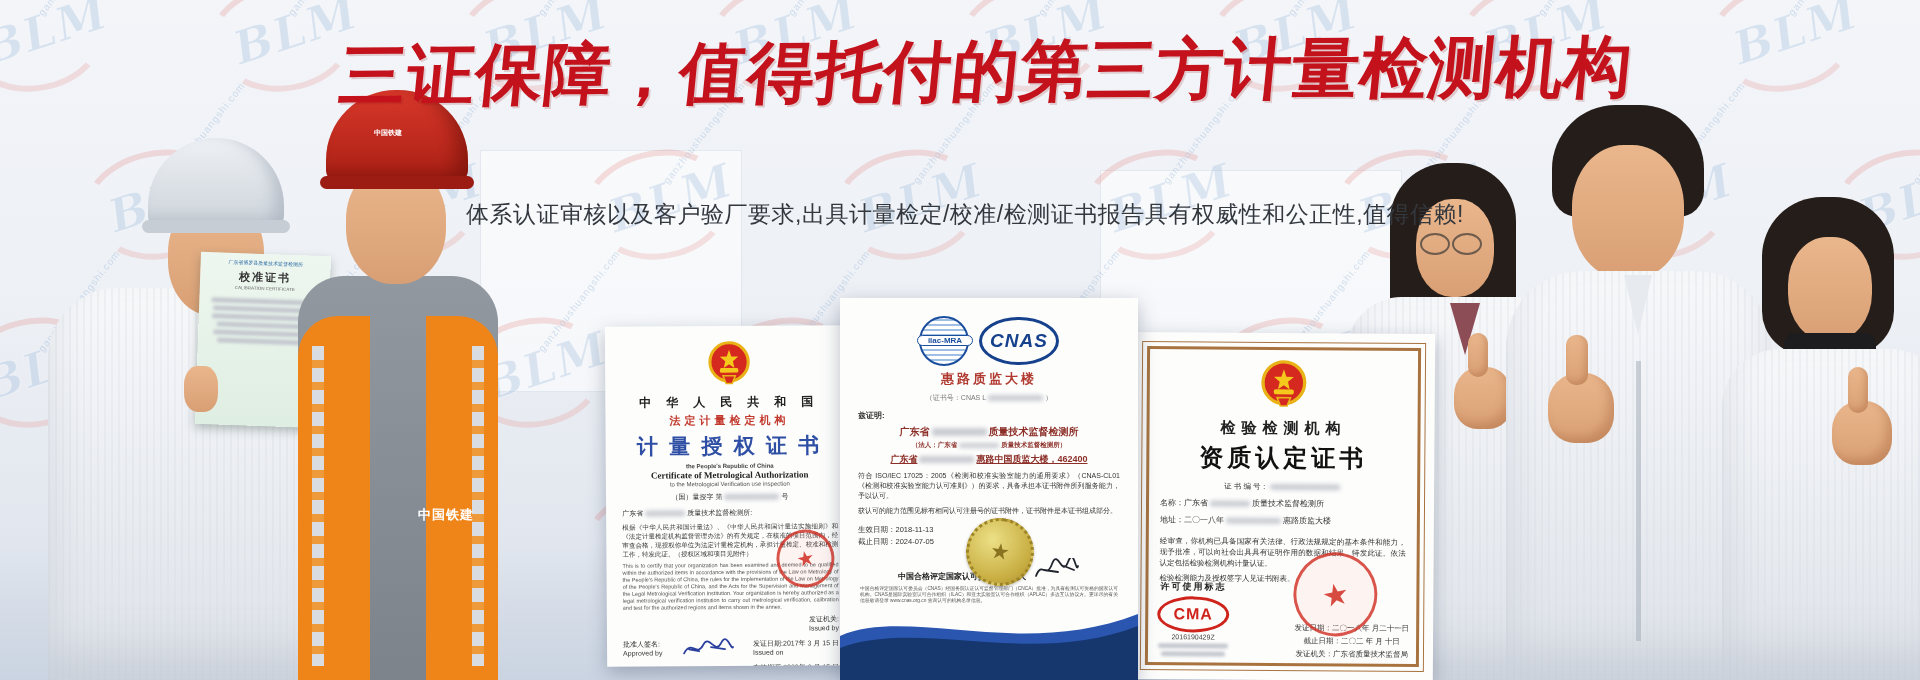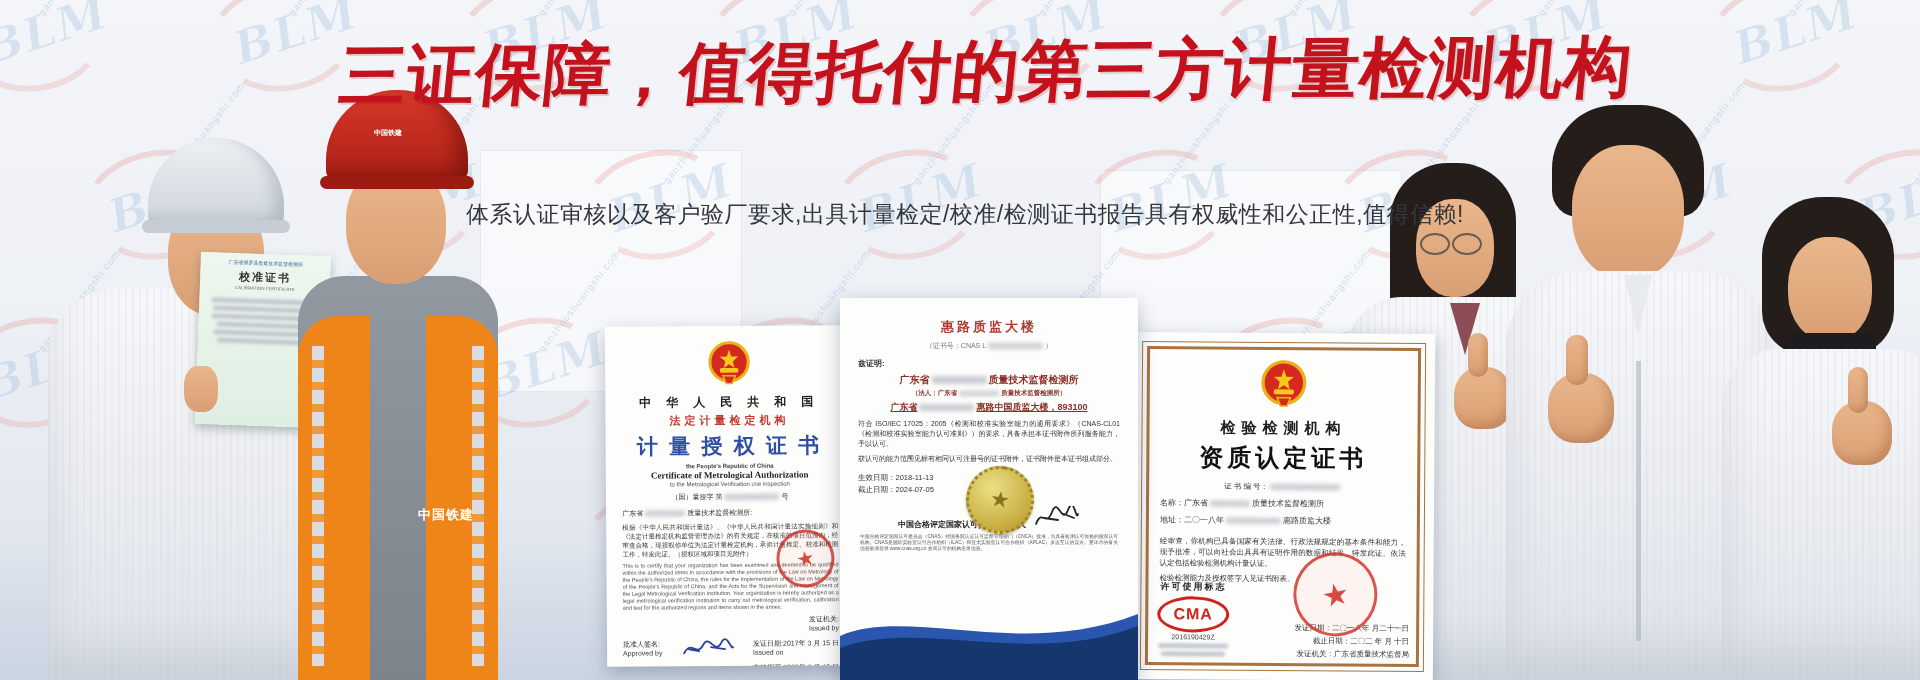--- a/index.html
+++ b/index.html
@@ -115,21 +115,21 @@
   .c3-title{font-family:"Liberation Serif",serif;font-size:24px;font-weight:bold;letter-spacing:4px;color:#111;margin-top:4px;}
   .c3-certno{font-size:7.5px;color:#333;margin-top:8px;}
   .c3-line{font-size:8px;color:#333;text-align:left;margin-top:6px;}
   .c3-body{font-size:7.5px;color:#333;text-align:justify;line-height:11px;margin-top:10px;}
   .c3-bottom{position:absolute;left:16px;right:14px;bottom:10px;display:flex;justify-content:space-between;align-items:flex-end;}
   .c3-mark{text-align:center;margin-top:8px;}
   .c3-mark-label{font-size:9px;font-weight:bold;color:#222;letter-spacing:2px;}
   .cma-oval{width:66px;height:30px;border:3px solid #cf241c;border-radius:50%;display:flex;align-items:center;justify-content:center;margin:3px auto 1px;}
   .cma-text{font-size:16px;font-weight:bold;color:#cf241c;letter-spacing:1px;}
   .c3-mark-no{font-size:7px;color:#444;}
-  .c3-dates{text-align:right;font-size:7.5px;color:#333;line-height:13px;position:relative;}
+  .c3-dates{text-align:center;font-size:7.5px;color:#333;line-height:13px;position:relative;}
   .c3-stamp{width:78px;height:78px;font-size:30px;position:absolute;right:46px;bottom:34px;z-index:3;}
   
   .person-part{position:absolute;}
   .skin{background:linear-gradient(180deg,#eab68c,#d99f74);}
   .coat{background:
     repeating-linear-gradient(90deg,rgba(210,216,224,.25) 0 2px,rgba(255,255,255,0) 2px 7px),
     linear-gradient(180deg,#f7f8fa,#e8ebf0 60%,#dde2e9);
     box-shadow:inset 0 -30px 40px rgba(150,160,175,.25);}
   .hair{background:#241d19;}
   #workers{position:absolute;left:48px;top:80px;width:450px;height:600px;z-index:20;}
@@ -438,33 +438,41 @@
           <span>有效期至:2020年 3 月 15 日</span><br>
           
         </span>
       </div>
       <div class="stamp-red c1-stamp">
           <span>★</span>
         </div>
     </div>
 
     <div class="cert cert2">
+      <div class="c2-logos">
+        <div class="ilac-badge">
+          <div class="ilac-label">ilac-MRA</div>
+        </div>
+        <div class="cnas-badge">
+          <span class="cnas-text">CNAS</span>
+        </div>
+      </div>
       <div class="c2-title">惠路质监大楼</div>
       <div class="c2-certno">
         <span>（证书号：CNAS L</span><span class="redact w55"></span><span>）</span>
       </div>
       <div class="c2-prove">兹证明:</div>
       <div class="c2-org">
         <span>广东省</span><span class="redact w55"></span><span>质量技术监督检测所</span>
       </div>
       <div class="c2-legal">
         <span>（法人：广东省</span><span class="redact w40"></span><span>质量技术监督检测所）</span>
       </div>
       <div class="c2-address">
-        <span>广东省</span><span class="redact w55"></span><span>惠路中国质监大楼，893100</span>
+        <span>广东省</span><span class="redact w55"></span><span>惠路中国质监大楼，462400</span>
       </div>
       <div class="c2-body">符合 ISO/IEC 17025：2005《检测和校准实验室能力的通用要求》（CNAS-CL01《检测和校准实验室能力认可准则》）的要求，具备承担本证书附件所列服务能力，予以认可。</div>
       <div class="c2-body">获认可的能力范围见标有相同认可注册号的证书附件，证书附件是本证书组成部分。</div>
       <div class="c2-dates">
         <div>生效日期：2018-11-13</div>
         <div>截止日期：2024-07-05</div>
         <div class="gold-seal">
             <span>★</span>
           </div>
       </div>

